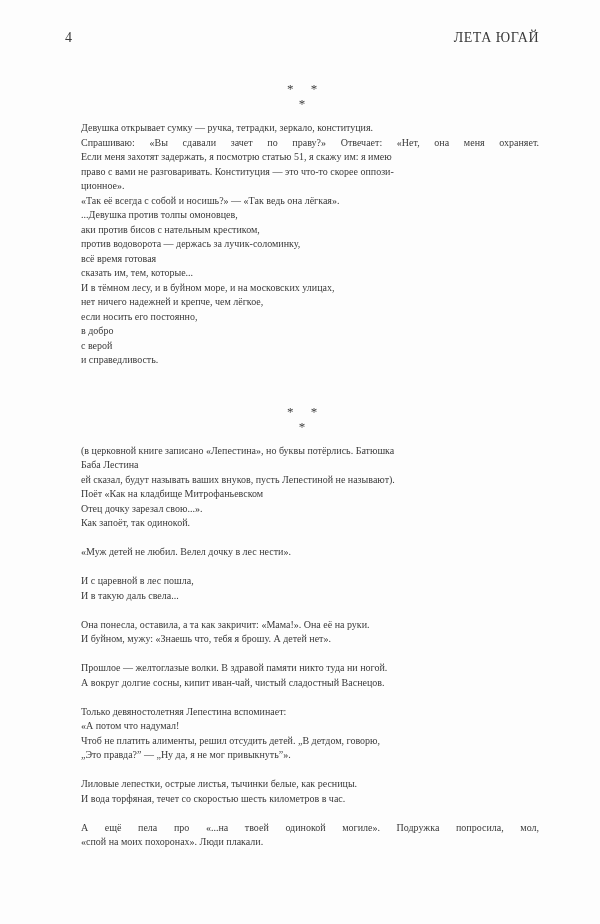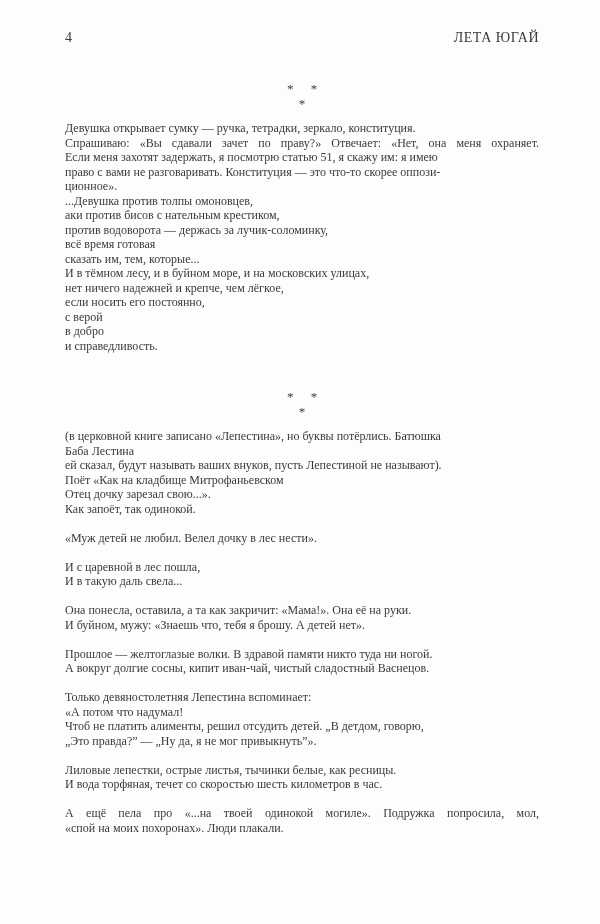--- a/index.html
+++ b/index.html
@@ -37,23 +37,24 @@
     margin: 36px 0 10px 0;
   }
   .sep-row {
     white-space: pre;
     word-spacing: 14px;
   }
   .stanza + .stanza {
     margin-top: 14.5px;
   }
   .line {
-    font-size: 12px;
+    font-size: 10px;
     line-height: 14.5px;
     white-space: normal;
+    margin-left: 16px;
   }
   .line.justified {
     text-align: justify;
     text-align-last: justify;
   }
 </style>
 </head>
 <body>
 
 <div class="page">
@@ -66,30 +67,31 @@
         <div class="separator">
           <div class="sep-row">* *</div>
           <div class="sep-row">*</div>
         </div>
         <div class="stanza">
           <div class="line"><span>Девушка открывает сумку — ручка, тетрадки, зеркало, конституция.</span></div>
           <div class="line justified"><span>Спрашиваю: «Вы сдавали зачет по праву?» Отвечает: «Нет, она меня охраняет.</span></div>
           <div class="line"><span>Если меня захотят задержать, я посмотрю статью 51, я скажу им: я имею</span></div>
           <div class="line"><span>право с вами не разговаривать. Конституция — это что-то скорее оппози-</span></div>
           <div class="line"><span>ционное».</span></div>
+          <div class="line"><span>«Так её всегда с собой и носишь?» — «Так ведь она лёгкая».</span></div>
           <div class="line"><span>...Девушка против толпы омоновцев,</span></div>
           <div class="line"><span>аки против бисов с нательным крестиком,</span></div>
           <div class="line"><span>против водоворота — держась за лучик-соломинку,</span></div>
           <div class="line"><span>всё время готовая</span></div>
           <div class="line"><span>сказать им, тем, которые...</span></div>
           <div class="line"><span>И в тёмном лесу, и в буйном море, и на московских улицах,</span></div>
           <div class="line"><span>нет ничего надежней и крепче, чем лёгкое,</span></div>
           <div class="line"><span>если носить его постоянно,</span></div>
+          <div class="line"><span>в добро</span></div>
           <div class="line"><span>с верой</span></div>
-          <div class="line"><span>в добро</span></div>
           <div class="line"><span>и справедливость.</span></div>
         </div>
       </div>
       <div class="section">
         <div class="separator">
           <div class="sep-row">* *</div>
           <div class="sep-row">*</div>
         </div>
         <div class="stanza">
           <div class="line"><span>(в церковной книге записано «Лепестина», но буквы потёрлись. Батюшка</span></div>

